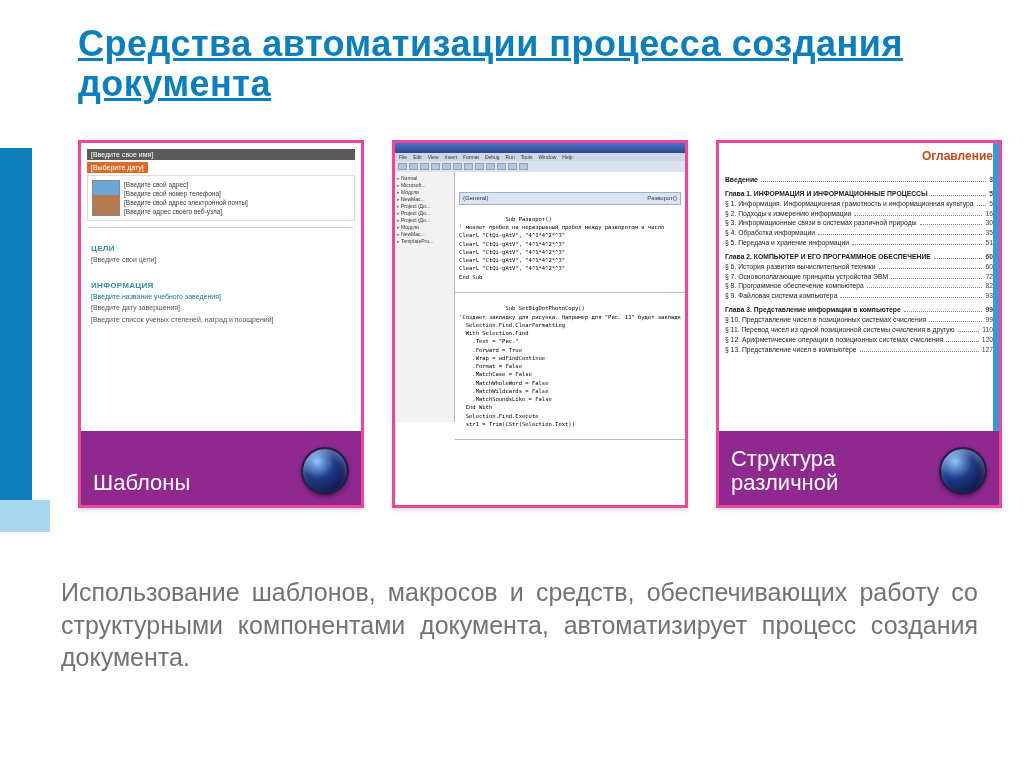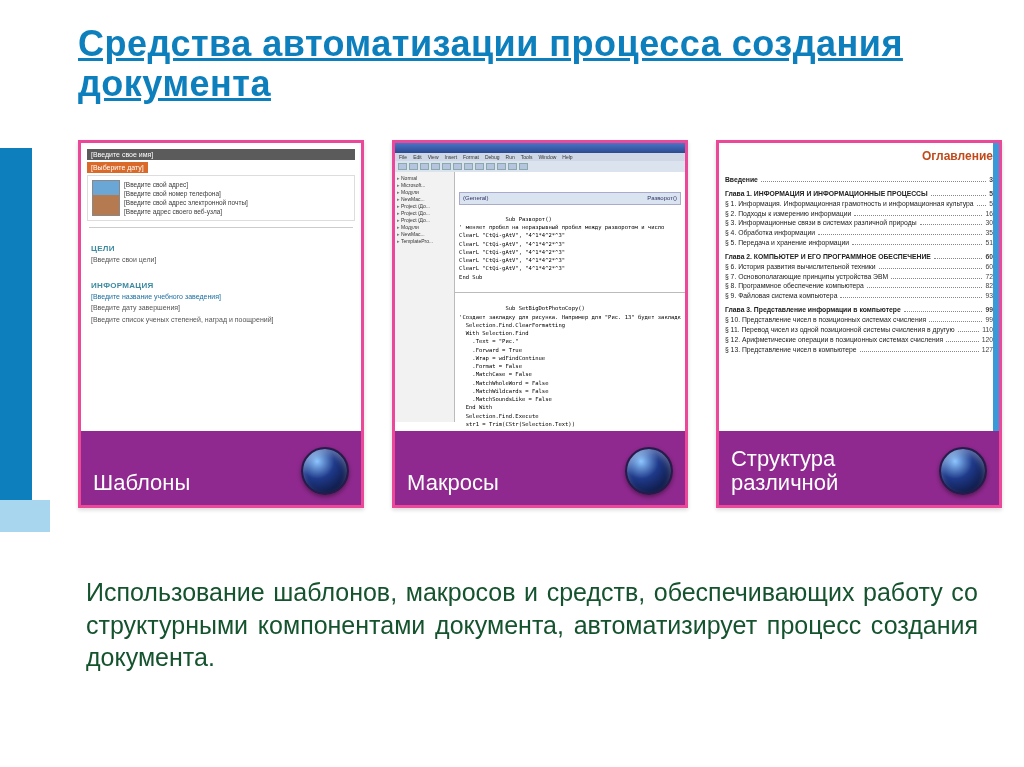--- a/index.html
+++ b/index.html
@@ -61,22 +61,22 @@
   
   .p3 { padding:14px 14px 10px 14px; }
   .p3 .stripe { position:absolute; top:0; right:0; width:6px; height:100%; background:#3a9ad9;}
   .p3-title { color:#c24a1a; font-size:12px; text-align:right; font-weight:700; margin-bottom:12px;}
   .p3-row { display:flex; font-size:6.8px; color:#222; line-height:1.45; align-items:baseline;}
   .p3-row .t { flex:0 0 auto; }
   .p3-row .dots { flex:1; border-bottom:1px dotted #888; margin:0 3px 2px 3px;}
   .p3-row .pg { flex:0 0 auto; color:#444;}
   .p3-row.bold { font-weight:700; margin-top:4px;}
   .body-text {
-    position: absolute; left: 86px; right: 46px; top: 576px;
-    font-size: 25px; color: #14532d; text-align: justify; line-height: 1.3;
+    position: absolute; left: 61px; right: 46px; top: 576px;
+    font-size: 25px; color: #737373; text-align: justify; line-height: 1.3;
   }
 </style>
 </head>
 <body>
 <div class="slide">
 
   <div class="side-bar"></div>
   <div class="side-bar-light"></div>
 
   <h1 class="title">Средства автоматизации процесса создания документа</h1>
@@ -181,24 +181,20 @@
     .MatchWholeWord = False
     .MatchWildcards = False
     .MatchSoundsLike = False
   End With
   Selection.Find.Execute
   str1 = Trim(CStr(Selection.Text))</span>
             </div>
           </div>
         </div>
       </div>
-      <div class="caption">
-        <span class="label">Макросы</span>
-        <span class="orb"></span>
-      </div>
     </div>
 
     <div class="card">
       <div class="preview p3">
         <div class="stripe"></div>
         <div class="p3-title">Оглавление</div>
         <div id="toc-list">
             <div class="p3-row bold">
               <span class="t">Введение</span>
               <span class="dots"></span>

